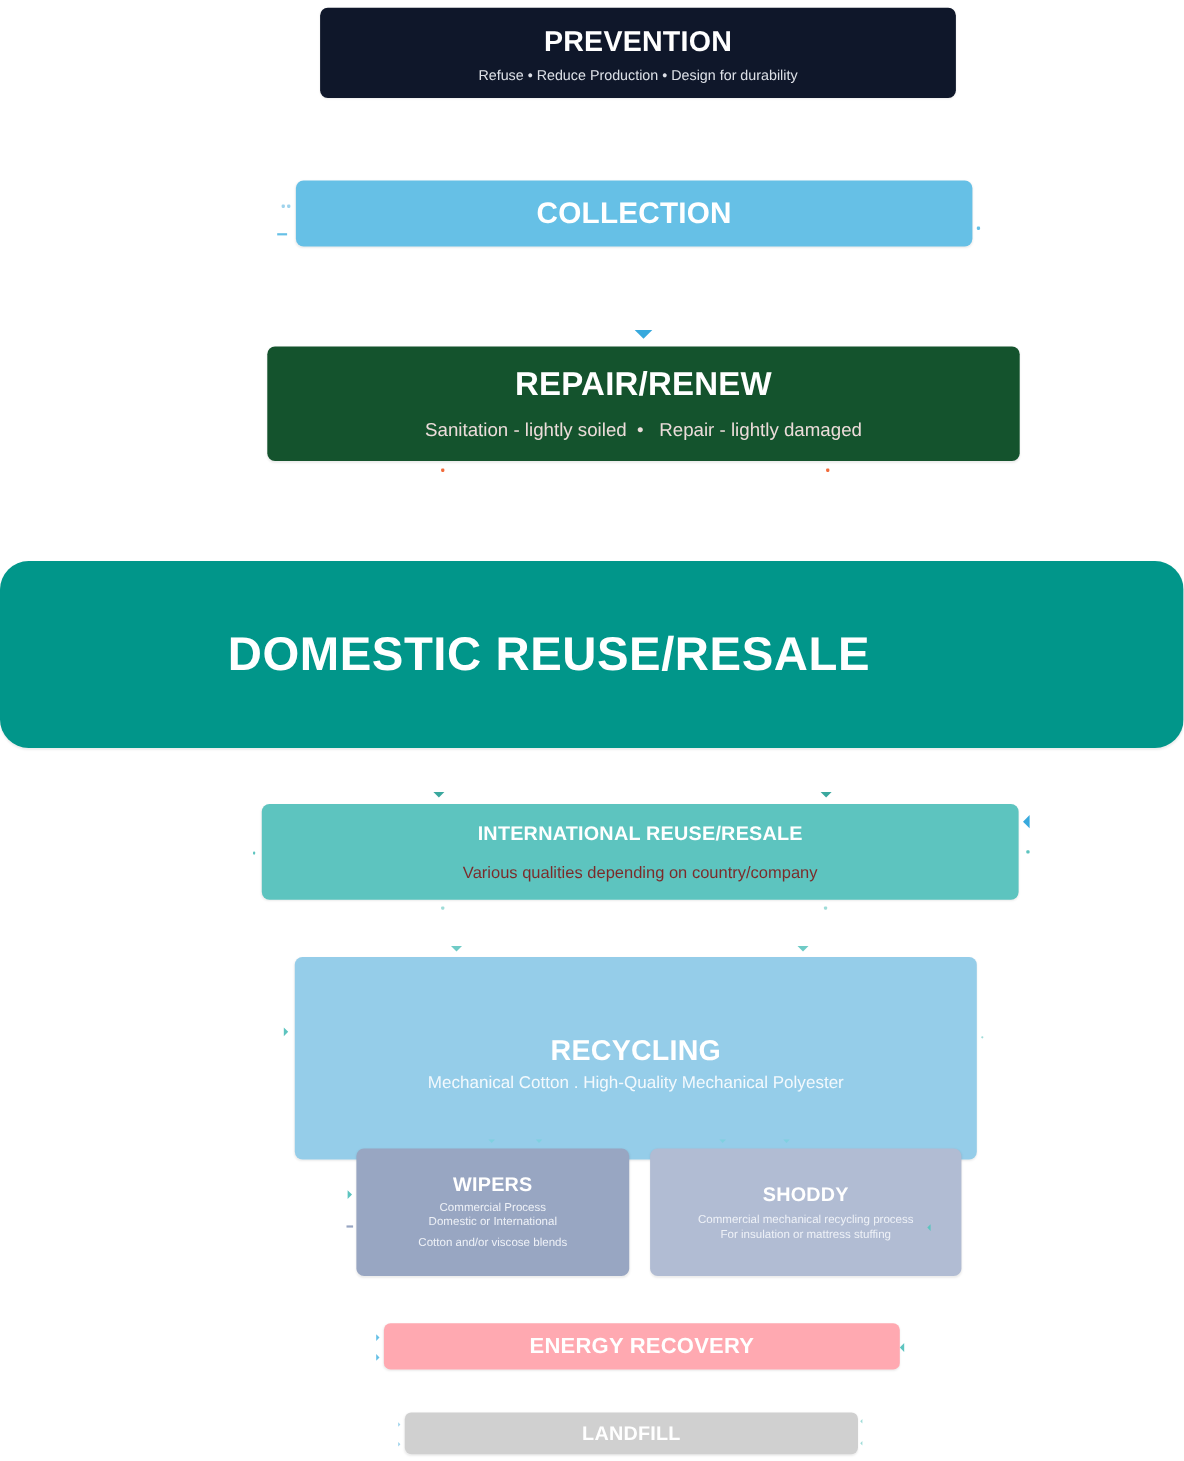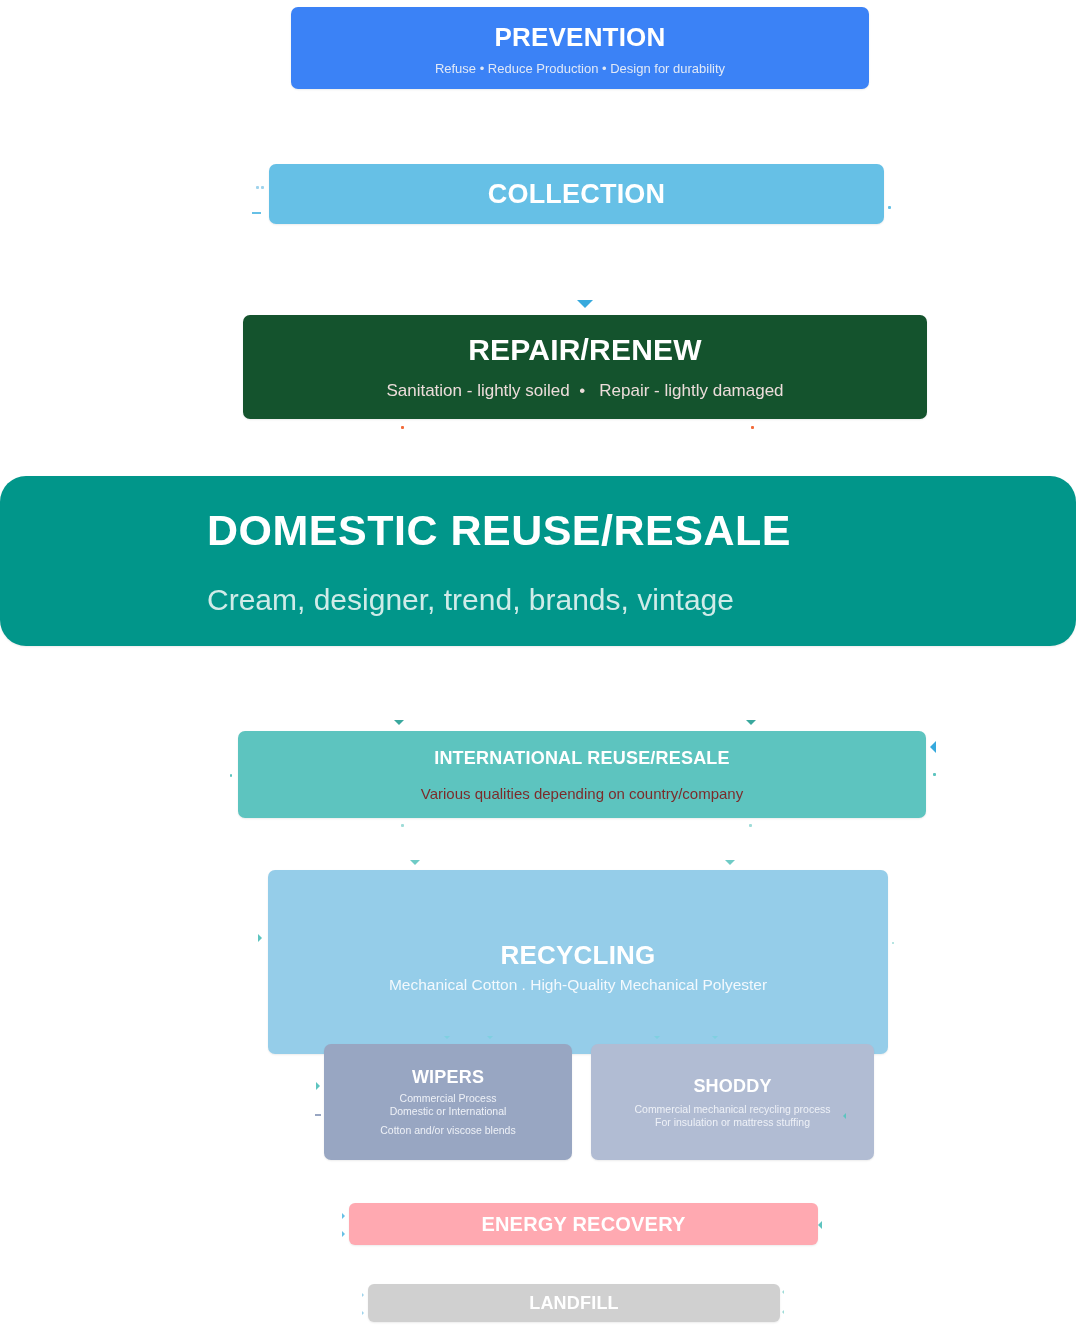--- a/index.html
+++ b/index.html
@@ -11,32 +11,32 @@
   }
   .box {
     position: absolute; box-sizing: border-box;
     display: flex; flex-direction: column; align-items: center; justify-content: center;
     text-align: center;
     box-shadow: 0 1px 2px rgba(0,0,0,0.08);
   }
   .title { font-weight: bold; letter-spacing: 0.2px; }
   .sub { opacity: 0.92; }
 
-  #prevention { left: 291px; top: 7px; width: 578px; height: 82px; background: #3b82f6; border-radius: 7px; }
+  #prevention { left: 291px; top: 7px; width: 578px; height: 82px; background: #0f172a; border-radius: 7px; }
   #prevention .title { font-size: 26px; margin-top: 2px; }
   #prevention .sub { font-size: 13px; margin-top: 8px; color: #eef1f7; }
 
   #collection { left: 269px; top: 164px; width: 615px; height: 60px; background: #66c0e6; border-radius: 7px; }
   #collection .title { font-size: 27px; }
 
   #repair { left: 243px; top: 315px; width: 684px; height: 104px; background: #14532d; border-radius: 7px; }
   #repair .title { font-size: 30px; }
   #repair .sub { font-size: 17px; margin-top: 14px; color: #ffe8e9; }
 
-  #domestic { left: 0; top: 476px; width: 1076px; height: 170px; background: #01968a; border-radius: 26px; align-items: flex-start; padding-left: 207px; }
+  #domestic { left: 0; top: 510px; width: 1076px; height: 170px; background: #01968a; border-radius: 26px; align-items: flex-start; padding-left: 207px; }
   #domestic .title { font-size: 43px; letter-spacing: 0.5px; }
   #domestic .sub { font-size: 30px; margin-top: 28px; color: #e2f3f1; }
 
   #international { left: 238px; top: 731px; width: 688px; height: 87px; background: #5dc4bf; border-radius: 7px; }
   #international .title { font-size: 18px; }
   #international .sub { font-size: 15px; margin-top: 16px; color: #7f1d1d; }
 
   #recycling { left: 268px; top: 870px; width: 620px; height: 184px; background: #95cde9; border-radius: 7px; }
   #recycling .title { font-size: 26px; margin-top: 10px; }
   #recycling .line { font-size: 15.5px; line-height: 19px; color: #f3f9fd; }
@@ -84,21 +84,20 @@
 
 <div class="box" id="repair">
   <div class="title">REPAIR/RENEW</div>
   <div class="sub" style="white-space:pre;">Sanitation - lightly soiled  •   Repair - lightly damaged</div>
 </div>
 <span class="dot" style="left:401px;top:426px;background:#f26b3a;"></span>
 <span class="dot" style="left:751px;top:426px;background:#f26b3a;"></span>
 
 <div class="box" id="domestic">
   <div class="title">DOMESTIC REUSE/RESALE</div>
-  <div class="sub">Cream, designer, trend, brands, vintage</div>
 </div>
 
 <div class="marker tri-down sm" style="left:394px;top:720px;border-top-color:#3aa89e;"></div>
 <div class="marker tri-down sm" style="left:746px;top:720px;border-top-color:#3aa89e;"></div>
 <span class="dot" style="left:230px;top:774px;width:2px;background:#5dc4bf;"></span>
 <div class="marker tri-left" style="left:930px;top:741px;"></div>
 <span class="dot" style="left:933px;top:773px;background:#5dc4bf;"></span>
 <div class="box" id="international">
   <div class="title">INTERNATIONAL REUSE/RESALE</div>
   <div class="sub">Various qualities depending on country/company</div>

